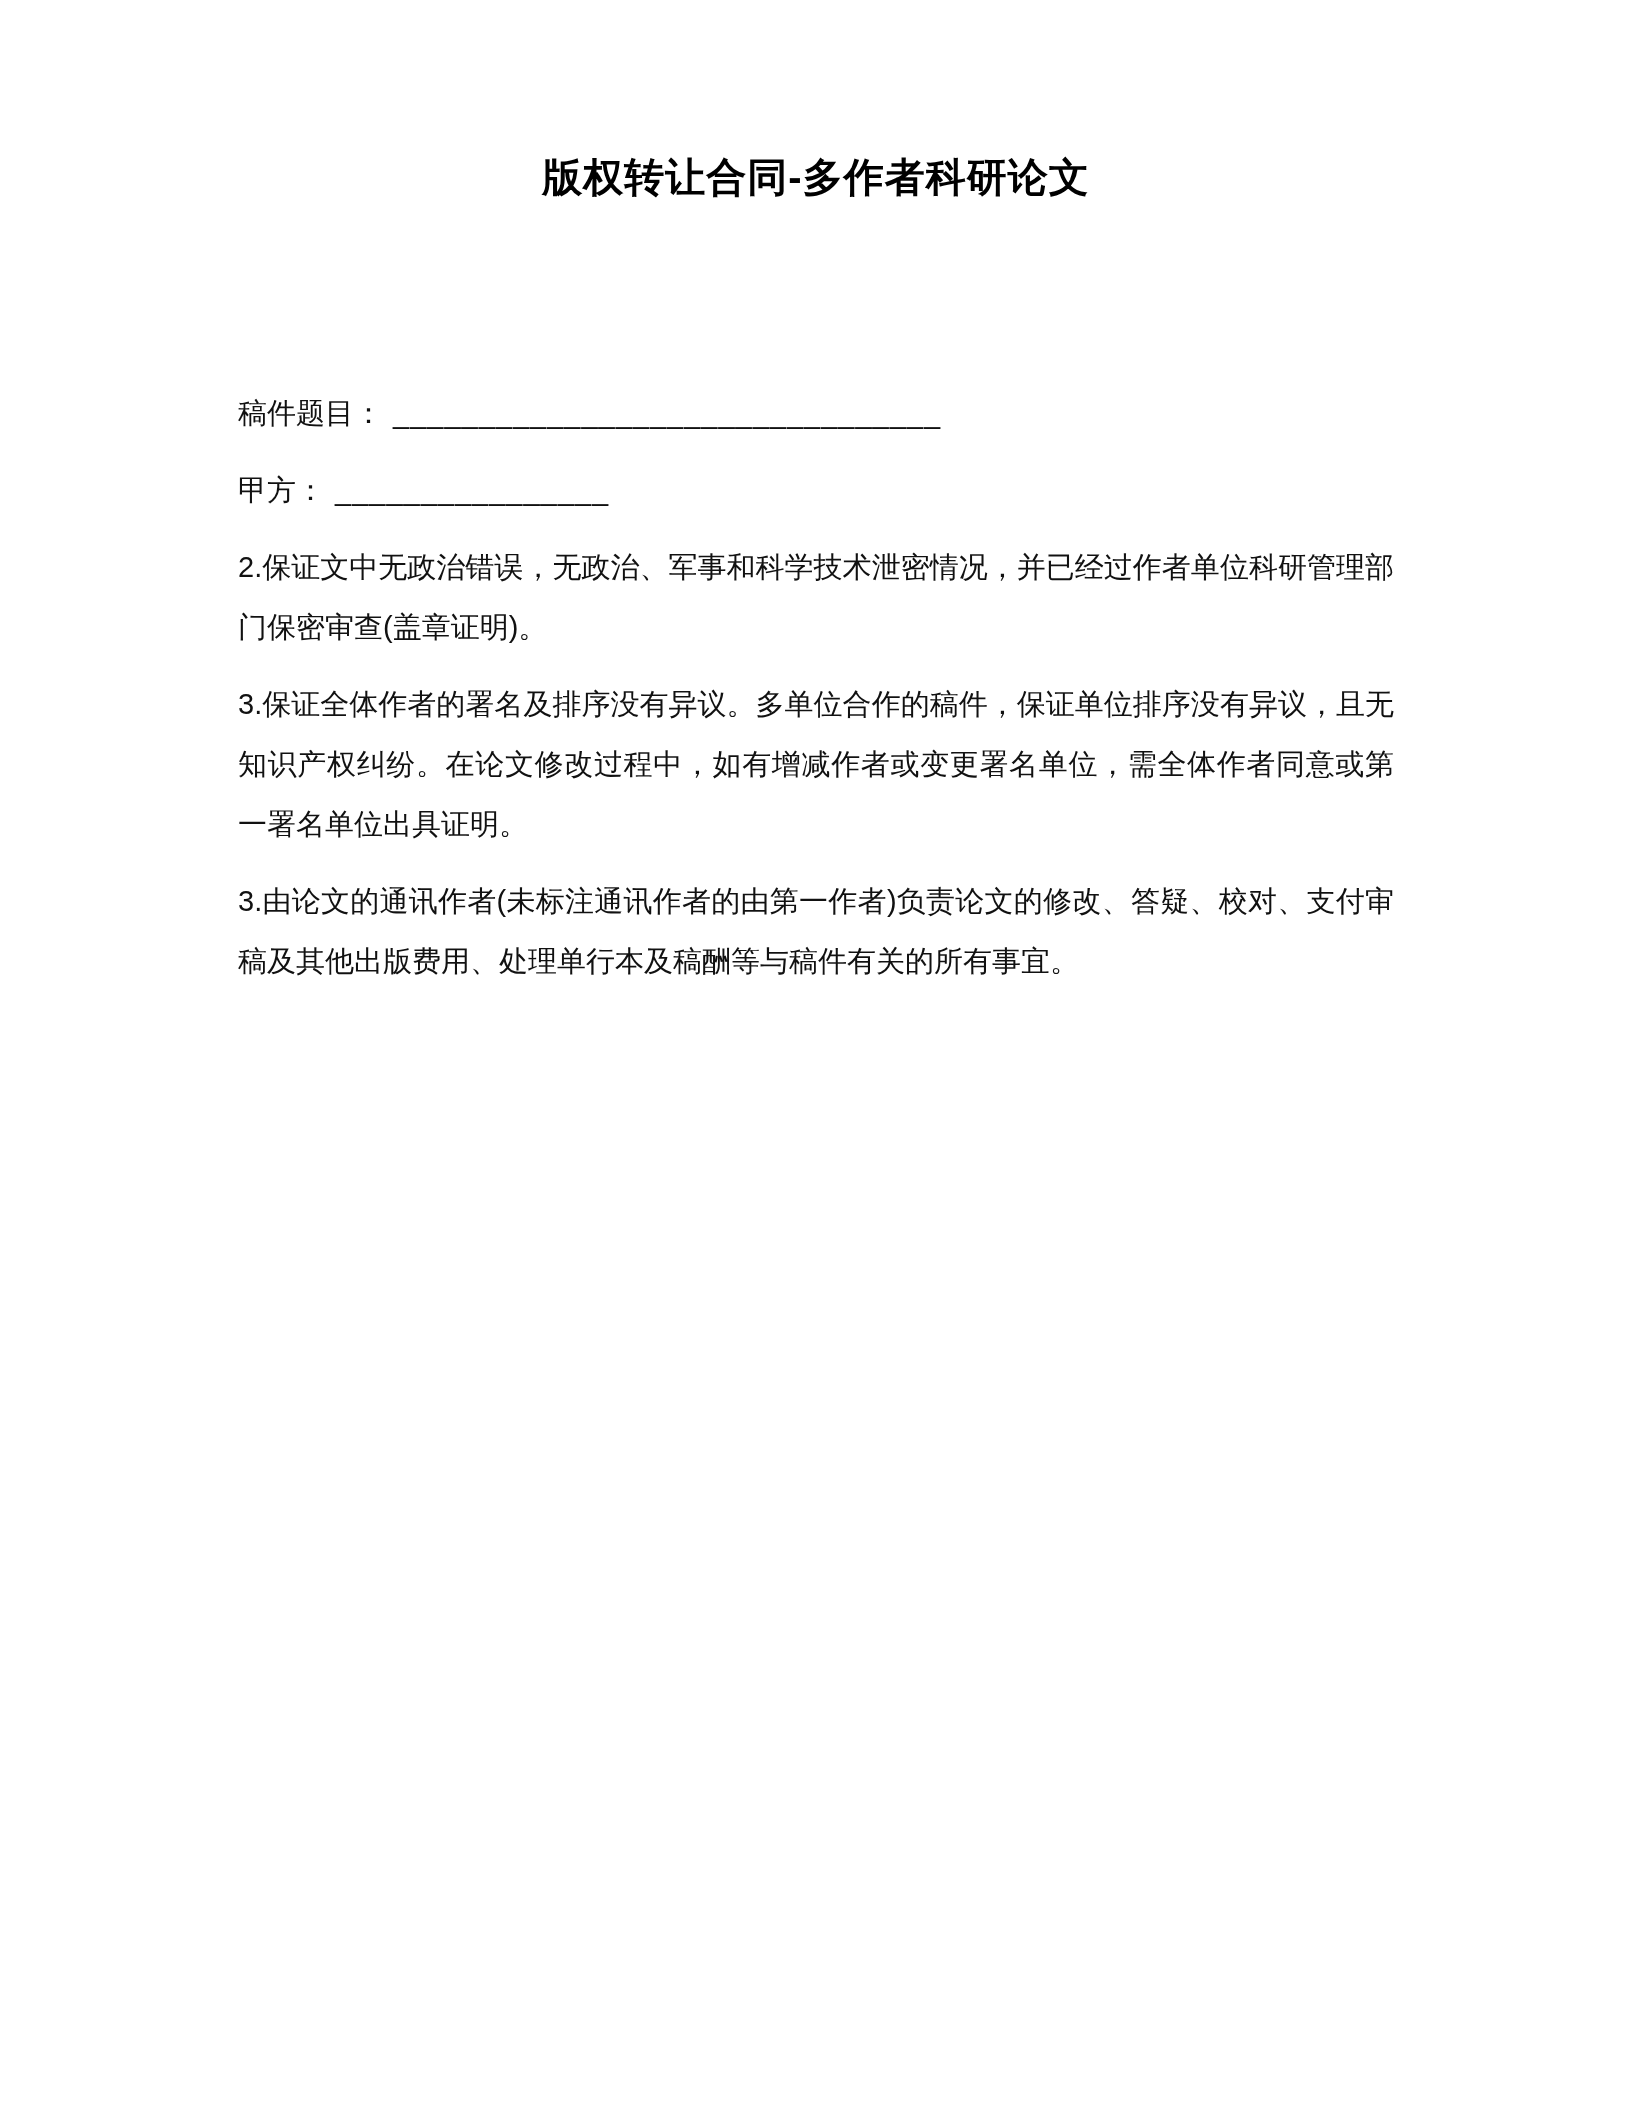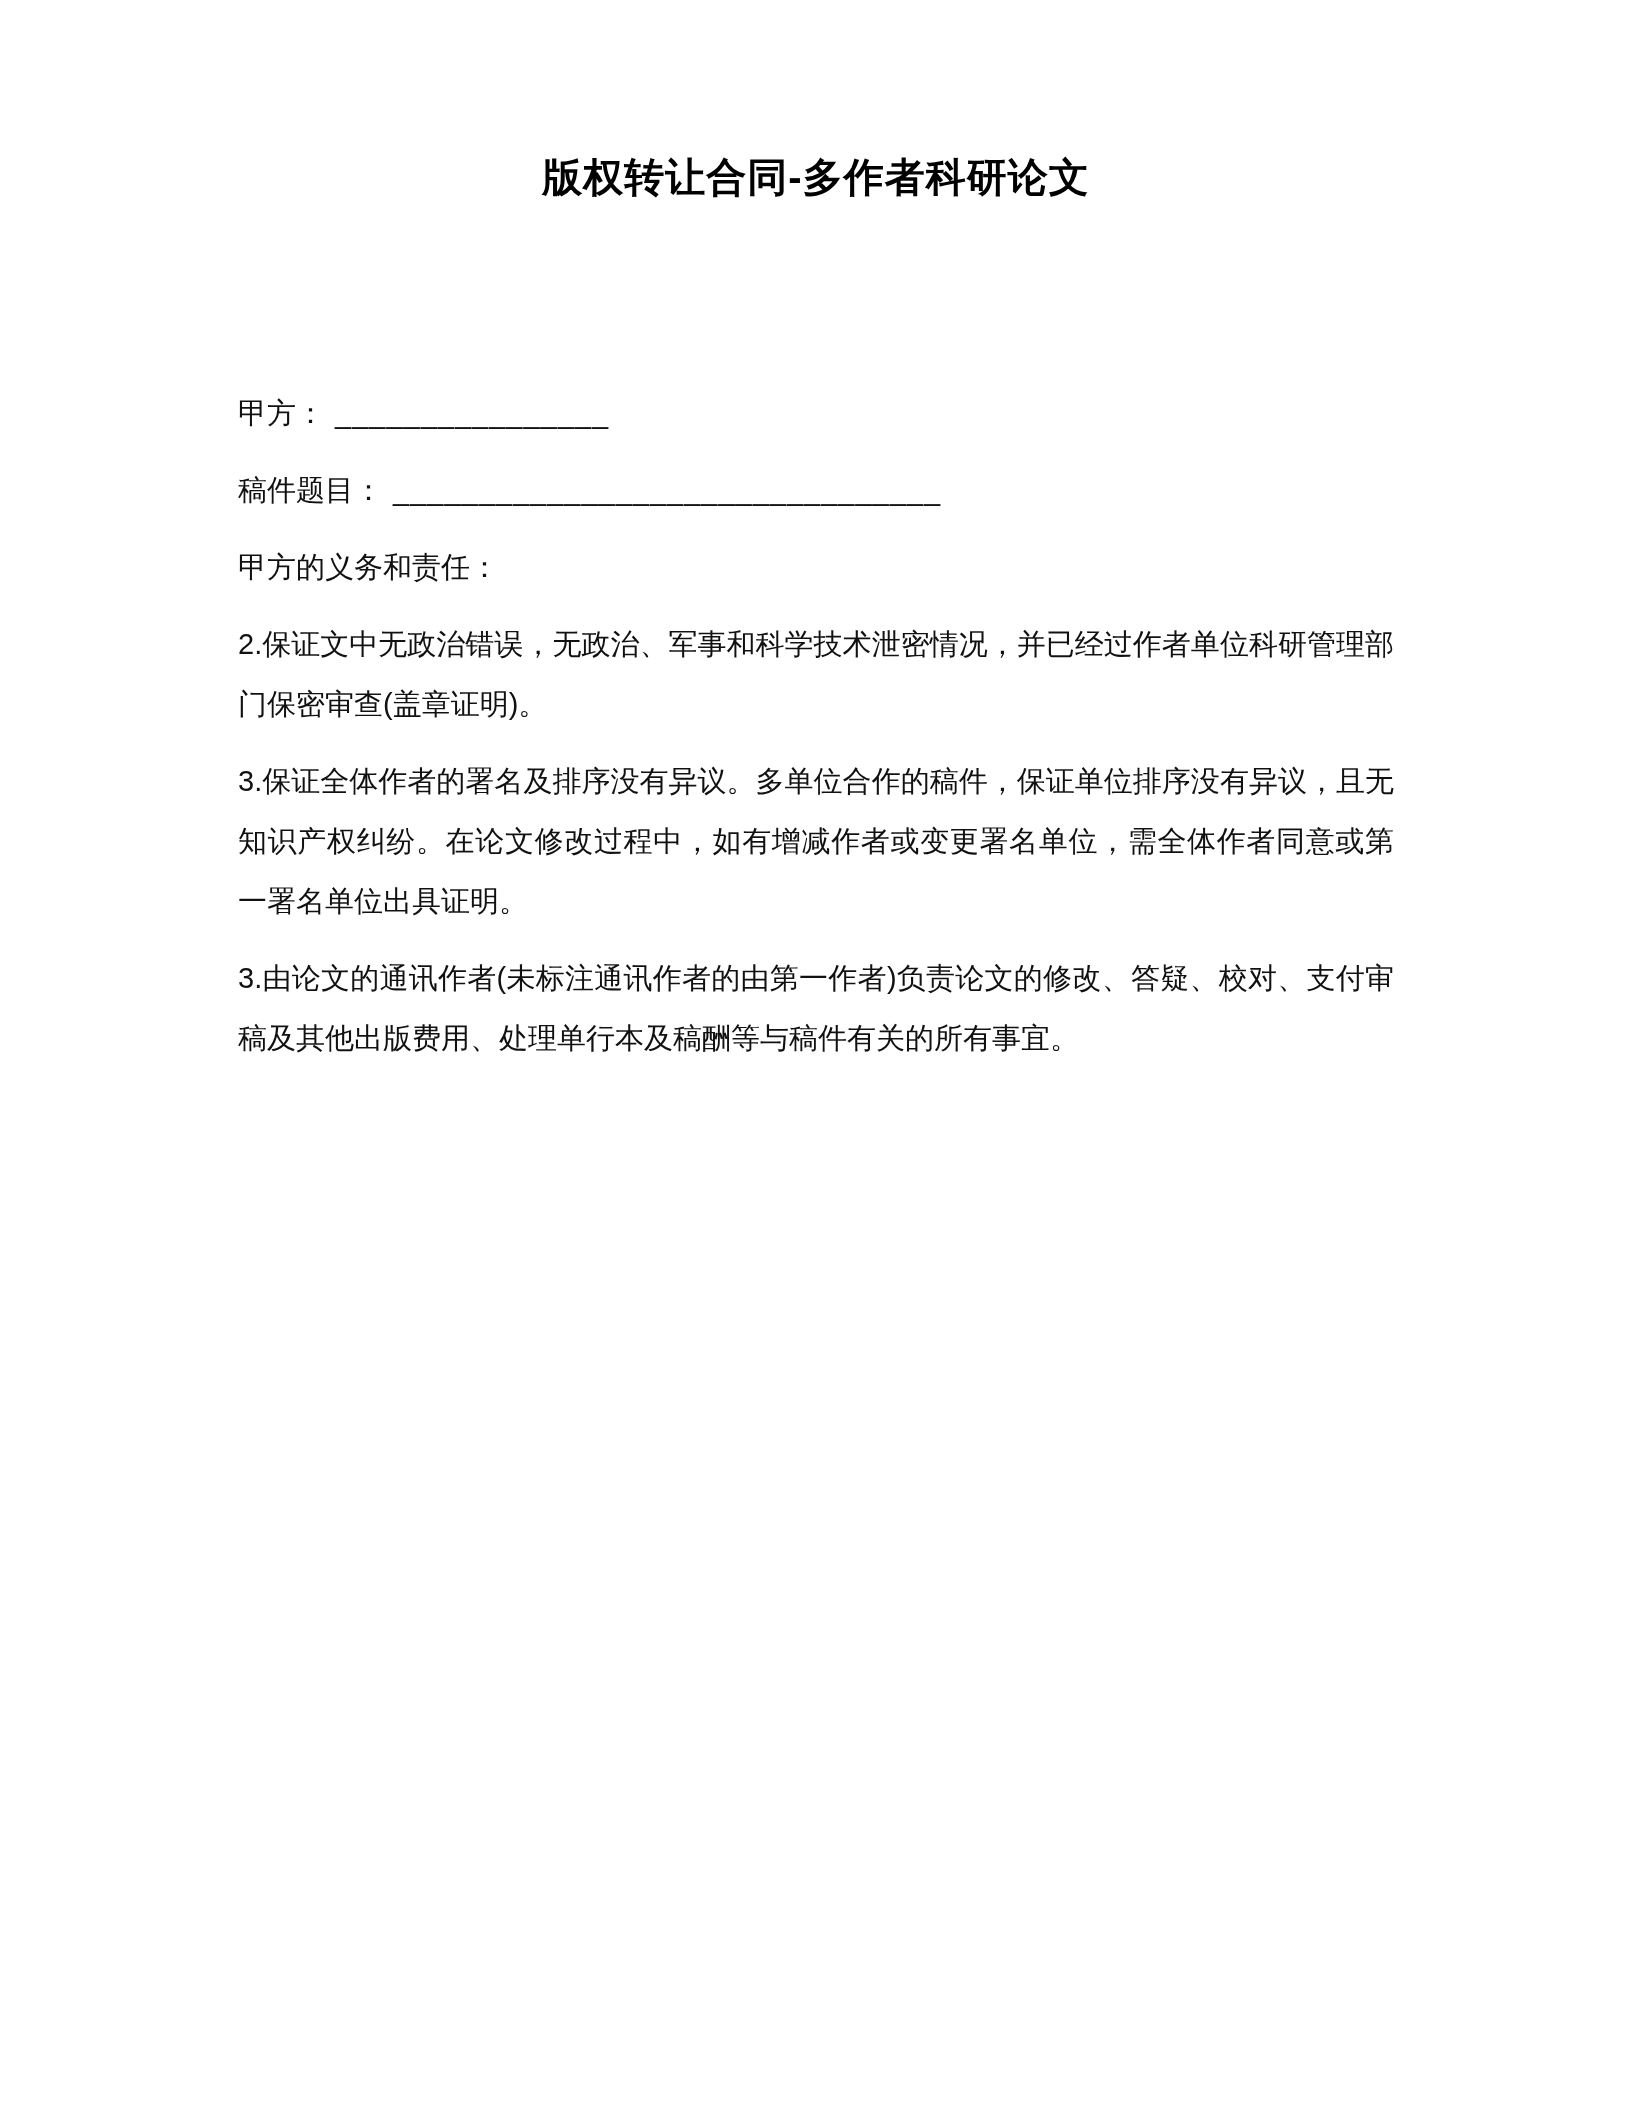--- a/index.html
+++ b/index.html
@@ -57,29 +57,28 @@
 <body>
 
 <div class="page">
   <div class="content">
 
     <h1 class="doc-title">版权转让合同-多作者科研论文</h1>
 
     <div class="body-block">
 
       <p class="line">
+        <span>稿件题目：</span><span class="blank">________________________________</span>
+      </p>
+
+      <p class="line">
         <span>甲方：</span><span class="blank">________________</span>
       </p>
 
-      <p class="line">
-        <span>稿件题目：</span><span class="blank">________________________________</span>
-      </p>
 
-
-      <p class="heading-line">甲方的义务和责任：</p>
 
 
       <p class="clause">2.保证文中无政治错误，无政治、军事和科学技术泄密情况，并已经过作者单位科研管理部门保密审查(盖章证明)。</p>
 
       <p class="clause">3.保证全体作者的署名及排序没有异议。多单位合作的稿件，保证单位排序没有异议，且无知识产权纠纷。在论文修改过程中，如有增减作者或变更署名单位，需全体作者同意或第一署名单位出具证明。</p>
 
       <p class="clause">3.由论文的通讯作者(未标注通讯作者的由第一作者)负责论文的修改、答疑、校对、支付审稿及其他出版费用、处理单行本及稿酬等与稿件有关的所有事宜。</p>
 
 
     </div>

